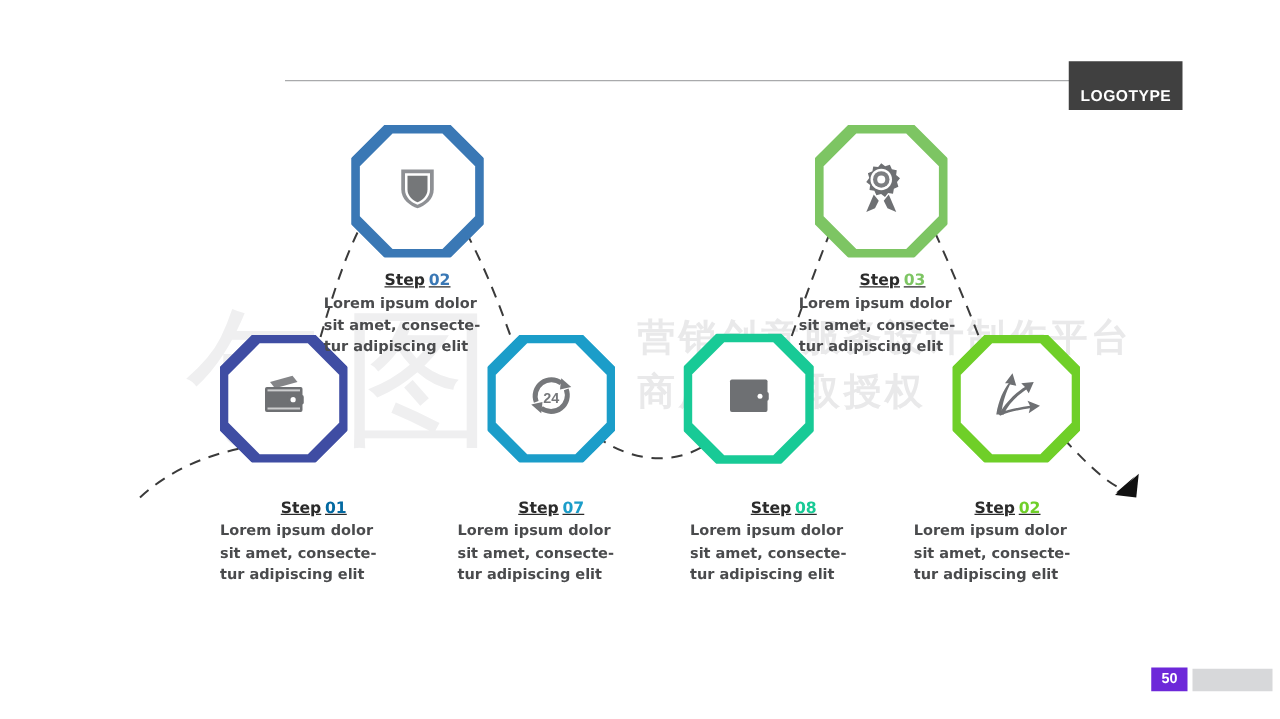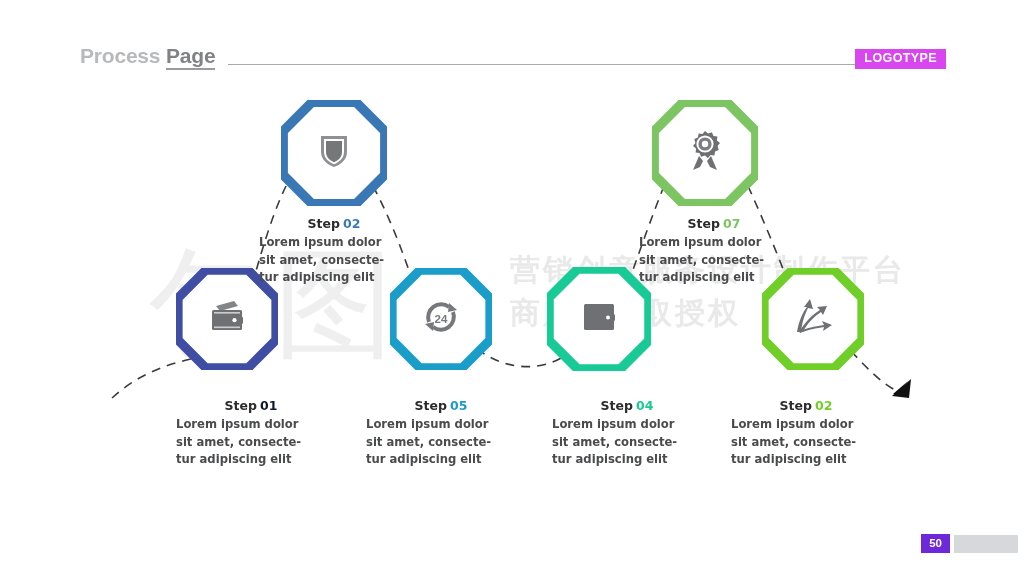--- a/index.html
+++ b/index.html
@@ -71,26 +71,26 @@
     left: 228px;
     top: 64px;
     width: 630px;
     height: 1px;
     background: #a9aaac;
   }
   #logotype {
     position: absolute;
     right: 78px;
     top: 49px;
-    background: #d946ef;
+    background: #404040;
     color: #ffffff;
     font-size: 12.5px;
     font-weight: bold;
     letter-spacing: 0.4px;
-    padding: 2px 9px 4px 9px;
+    padding: 21px 9px 4px 9px;
     font-family: "Liberation Sans", sans-serif;
   }
 
   
   #diagram {
     position: absolute;
     inset: 0;
     z-index: 4;
   }
   #path-svg {
@@ -129,20 +129,21 @@
     width: 150px;
     font-family: "DejaVu Sans", sans-serif;
   }
   .caption .cap-title {
     font-size: 12.5px;
     font-weight: bold;
     color: #2b2b2b;
     text-align: center;
     margin-bottom: 3px;
     white-space: nowrap;
+    text-decoration: underline;
   }
   .caption .cap-title .num { margin-left: 3px; }
   .caption .cap-body {
     font-size: 11.6px;
     line-height: 17.6px;
     color: #4a4b4d;
     text-align: left;
     font-weight: bold;
   }
   .caption .cap-body div { white-space: nowrap; }
@@ -175,24 +176,20 @@
 </head>
 <body>
 
 <div id="watermark">
   <div class="wm-logo">包图</div>
   <div class="wm-text wm-line1">营销创意服务设计制作平台</div>
   <div class="wm-text wm-line2">商用请获取授权</div>
 </div>
 
 <div id="header">
-  <div id="page-title">
-    <span class="t-light">Process</span>
-    <span class="t-dark">Page</span>
-  </div>
   <div id="header-rule"></div>
   <div id="logotype">LOGOTYPE</div>
 </div>
 
 <svg id="path-svg" viewBox="0 0 1024 575">
 
   <path d="M112,398 C140,372 176,360 214,355" fill="none" stroke="#3a3a3a" stroke-width="1.6" stroke-dasharray="9 7"></path>
 
   <path d="M252,285 C262,250 272,215 286,186" fill="none" stroke="#3a3a3a" stroke-width="1.6" stroke-dasharray="9 7"></path>
 
@@ -315,21 +312,21 @@
           </g>
         </svg>
       </span>
     </div>
   </div>
 
 </div>
 
 <div class="caption" style="left:176px; top:398px;">
   <div class="cap-title">
-    <span>Step</span><span class="num" style="color:#0f172a">01</span>
+    <span>Step</span><span class="num" style="color:#0369a1">01</span>
   </div>
   <div class="cap-body">
     <div>Lorem ipsum dolor</div>
     <div>sit amet, consecte-</div>
     <div>tur adipiscing elit</div>
   </div>
 </div>
 
 <div class="caption" style="left:259px; top:216px;">
   <div class="cap-title">
@@ -337,43 +334,43 @@
   </div>
   <div class="cap-body">
     <div>Lorem ipsum dolor</div>
     <div>sit amet, consecte-</div>
     <div>tur adipiscing elit</div>
   </div>
 </div>
 
 <div class="caption" style="left:366px; top:398px;">
   <div class="cap-title">
-    <span>Step</span><span class="num" style="color:#1b9dc9">05</span>
+    <span>Step</span><span class="num" style="color:#1b9dc9">07</span>
   </div>
   <div class="cap-body">
     <div>Lorem ipsum dolor</div>
     <div>sit amet, consecte-</div>
     <div>tur adipiscing elit</div>
   </div>
 </div>
 
 <div class="caption" style="left:552px; top:398px;">
   <div class="cap-title">
-    <span>Step</span><span class="num" style="color:#18ca96">04</span>
+    <span>Step</span><span class="num" style="color:#18ca96">08</span>
   </div>
   <div class="cap-body">
     <div>Lorem ipsum dolor</div>
     <div>sit amet, consecte-</div>
     <div>tur adipiscing elit</div>
   </div>
 </div>
 
 <div class="caption" style="left:639px; top:216px;">
   <div class="cap-title">
-    <span>Step</span><span class="num" style="color:#7dc563">07</span>
+    <span>Step</span><span class="num" style="color:#7dc563">03</span>
   </div>
   <div class="cap-body">
     <div>Lorem ipsum dolor</div>
     <div>sit amet, consecte-</div>
     <div>tur adipiscing elit</div>
   </div>
 </div>
 
 <div class="caption" style="left:731px; top:398px;">
   <div class="cap-title">

